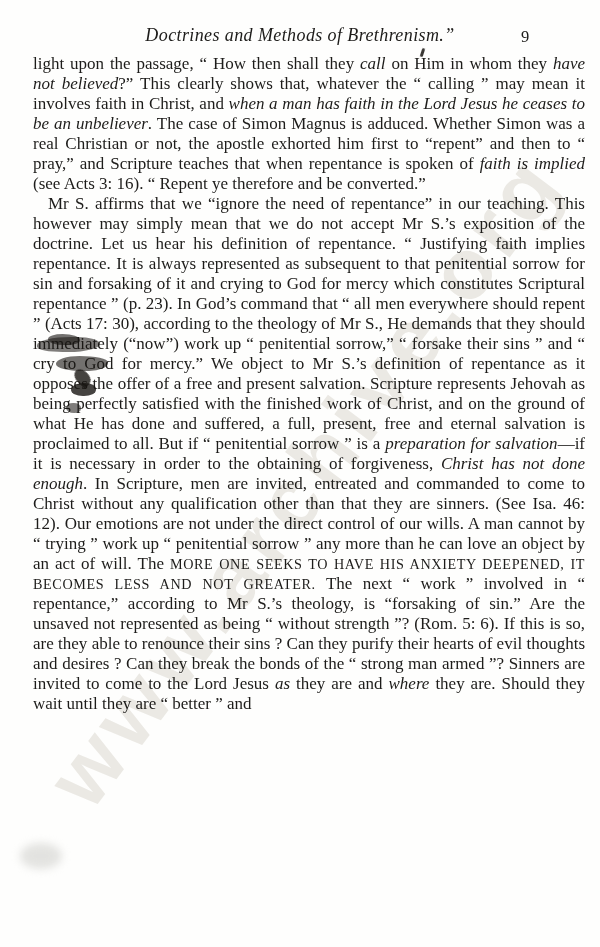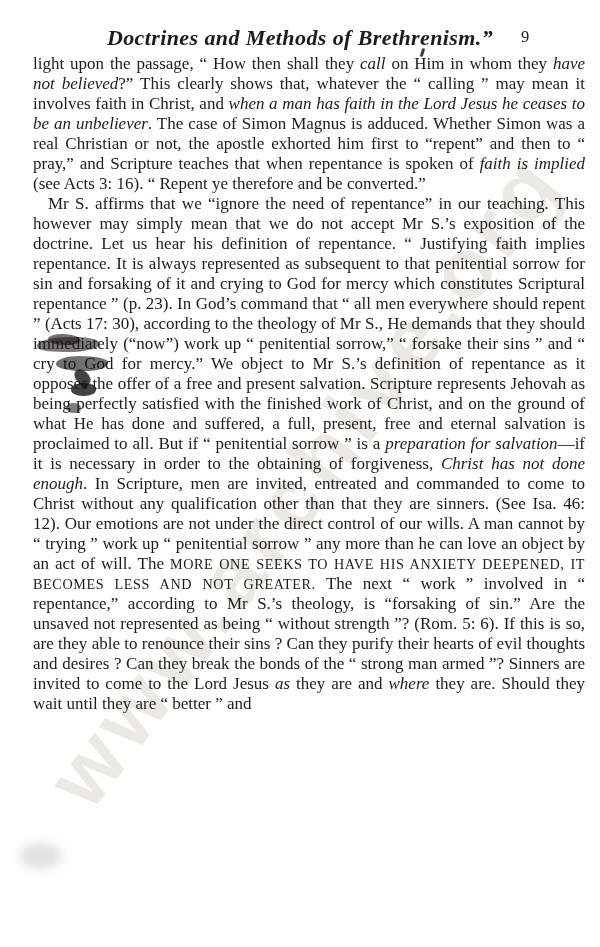--- a/index.html
+++ b/index.html
@@ -30,23 +30,22 @@
     user-select:none;
   }
   .running-header {
     position:absolute;
     top:25px; left:0; width:600px;
     text-align:center;
     z-index:1;
   }
   .running-title {
     font-style:italic;
-    font-size:22px;
+    font-size:18px;
     letter-spacing:0.4px;
-    font-weight:bold;
   }
   .page-number {
     position:absolute;
     left:521px; top:27px;
     font-size:16.5px;
     z-index:1;
   }
   .text-block {
     position:absolute;
     top:54px; left:33px; width:552px;

